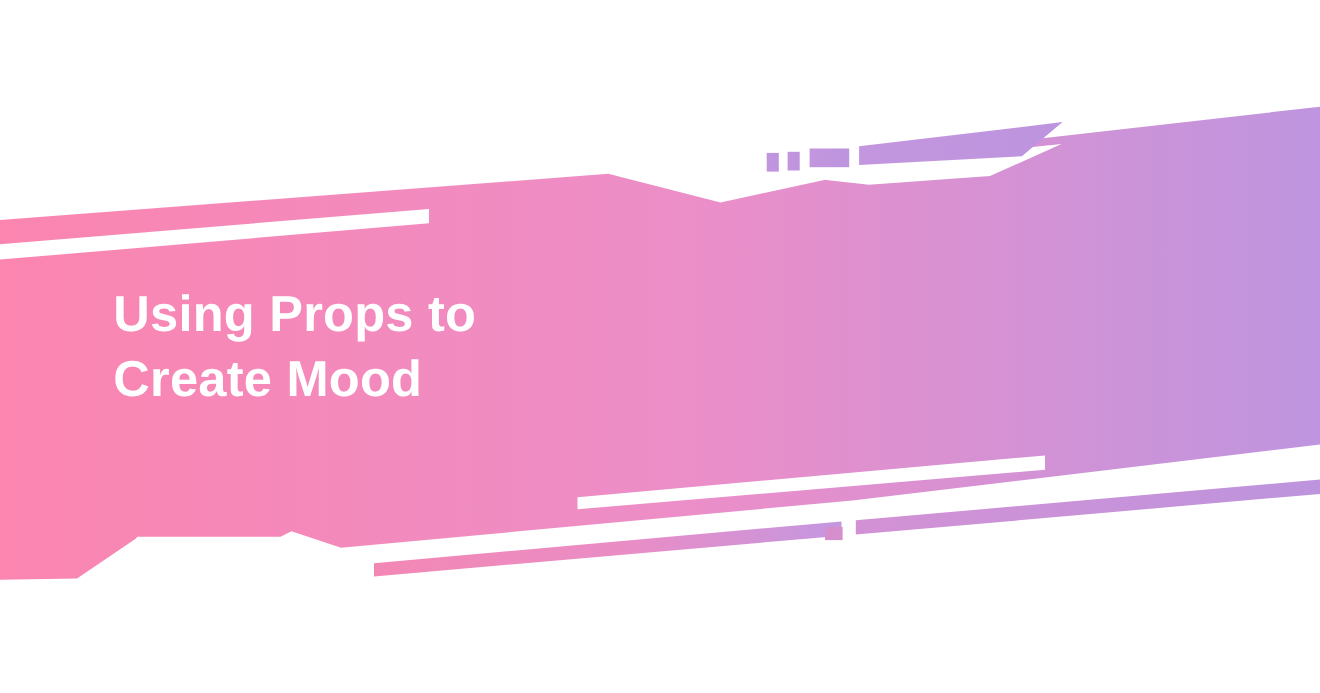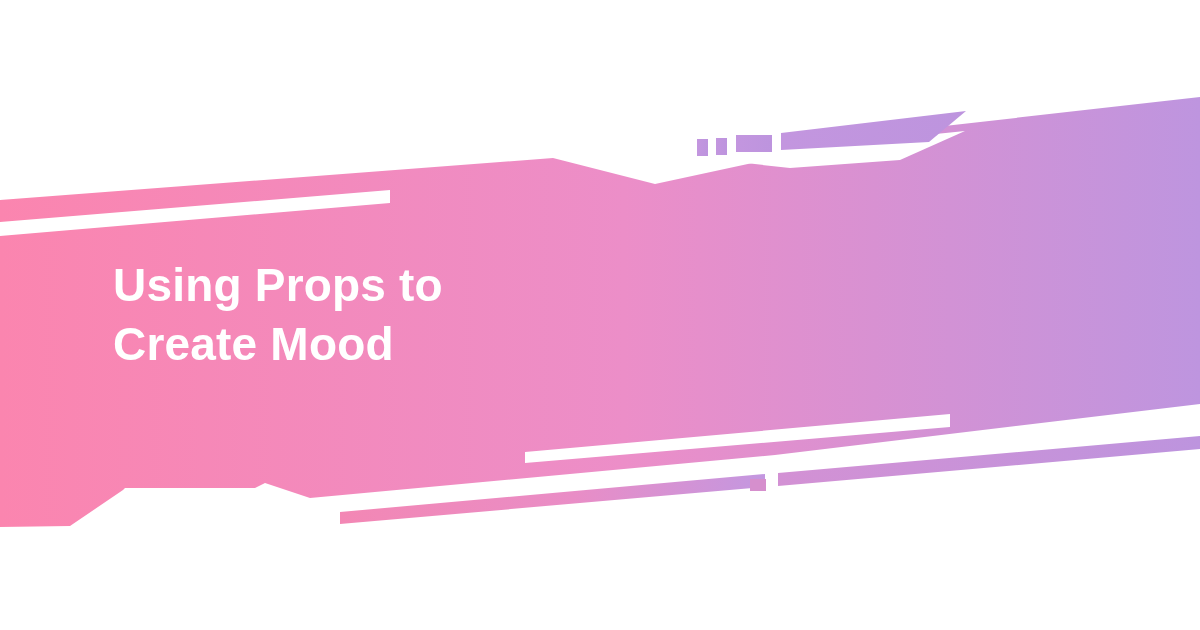--- a/index.html
+++ b/index.html
@@ -24,21 +24,21 @@
   }
   #title-layer {
     position: absolute;
     inset: 0;
     display: flex;
     align-items: center;
     justify-content: flex-start;
     pointer-events: none;
   }
   #banner-title {
-    margin: 18px;
+    margin: 8px;
     padding: 0 0 0 95px;
     max-width: 640px;
     color: #ffffff;
     font-family: "Liberation Sans", sans-serif;
     font-size: 46px;
     font-weight: 700;
     line-height: 1.28;
     letter-spacing: 0.2px;
     text-align: left;
     white-space: pre-line;

